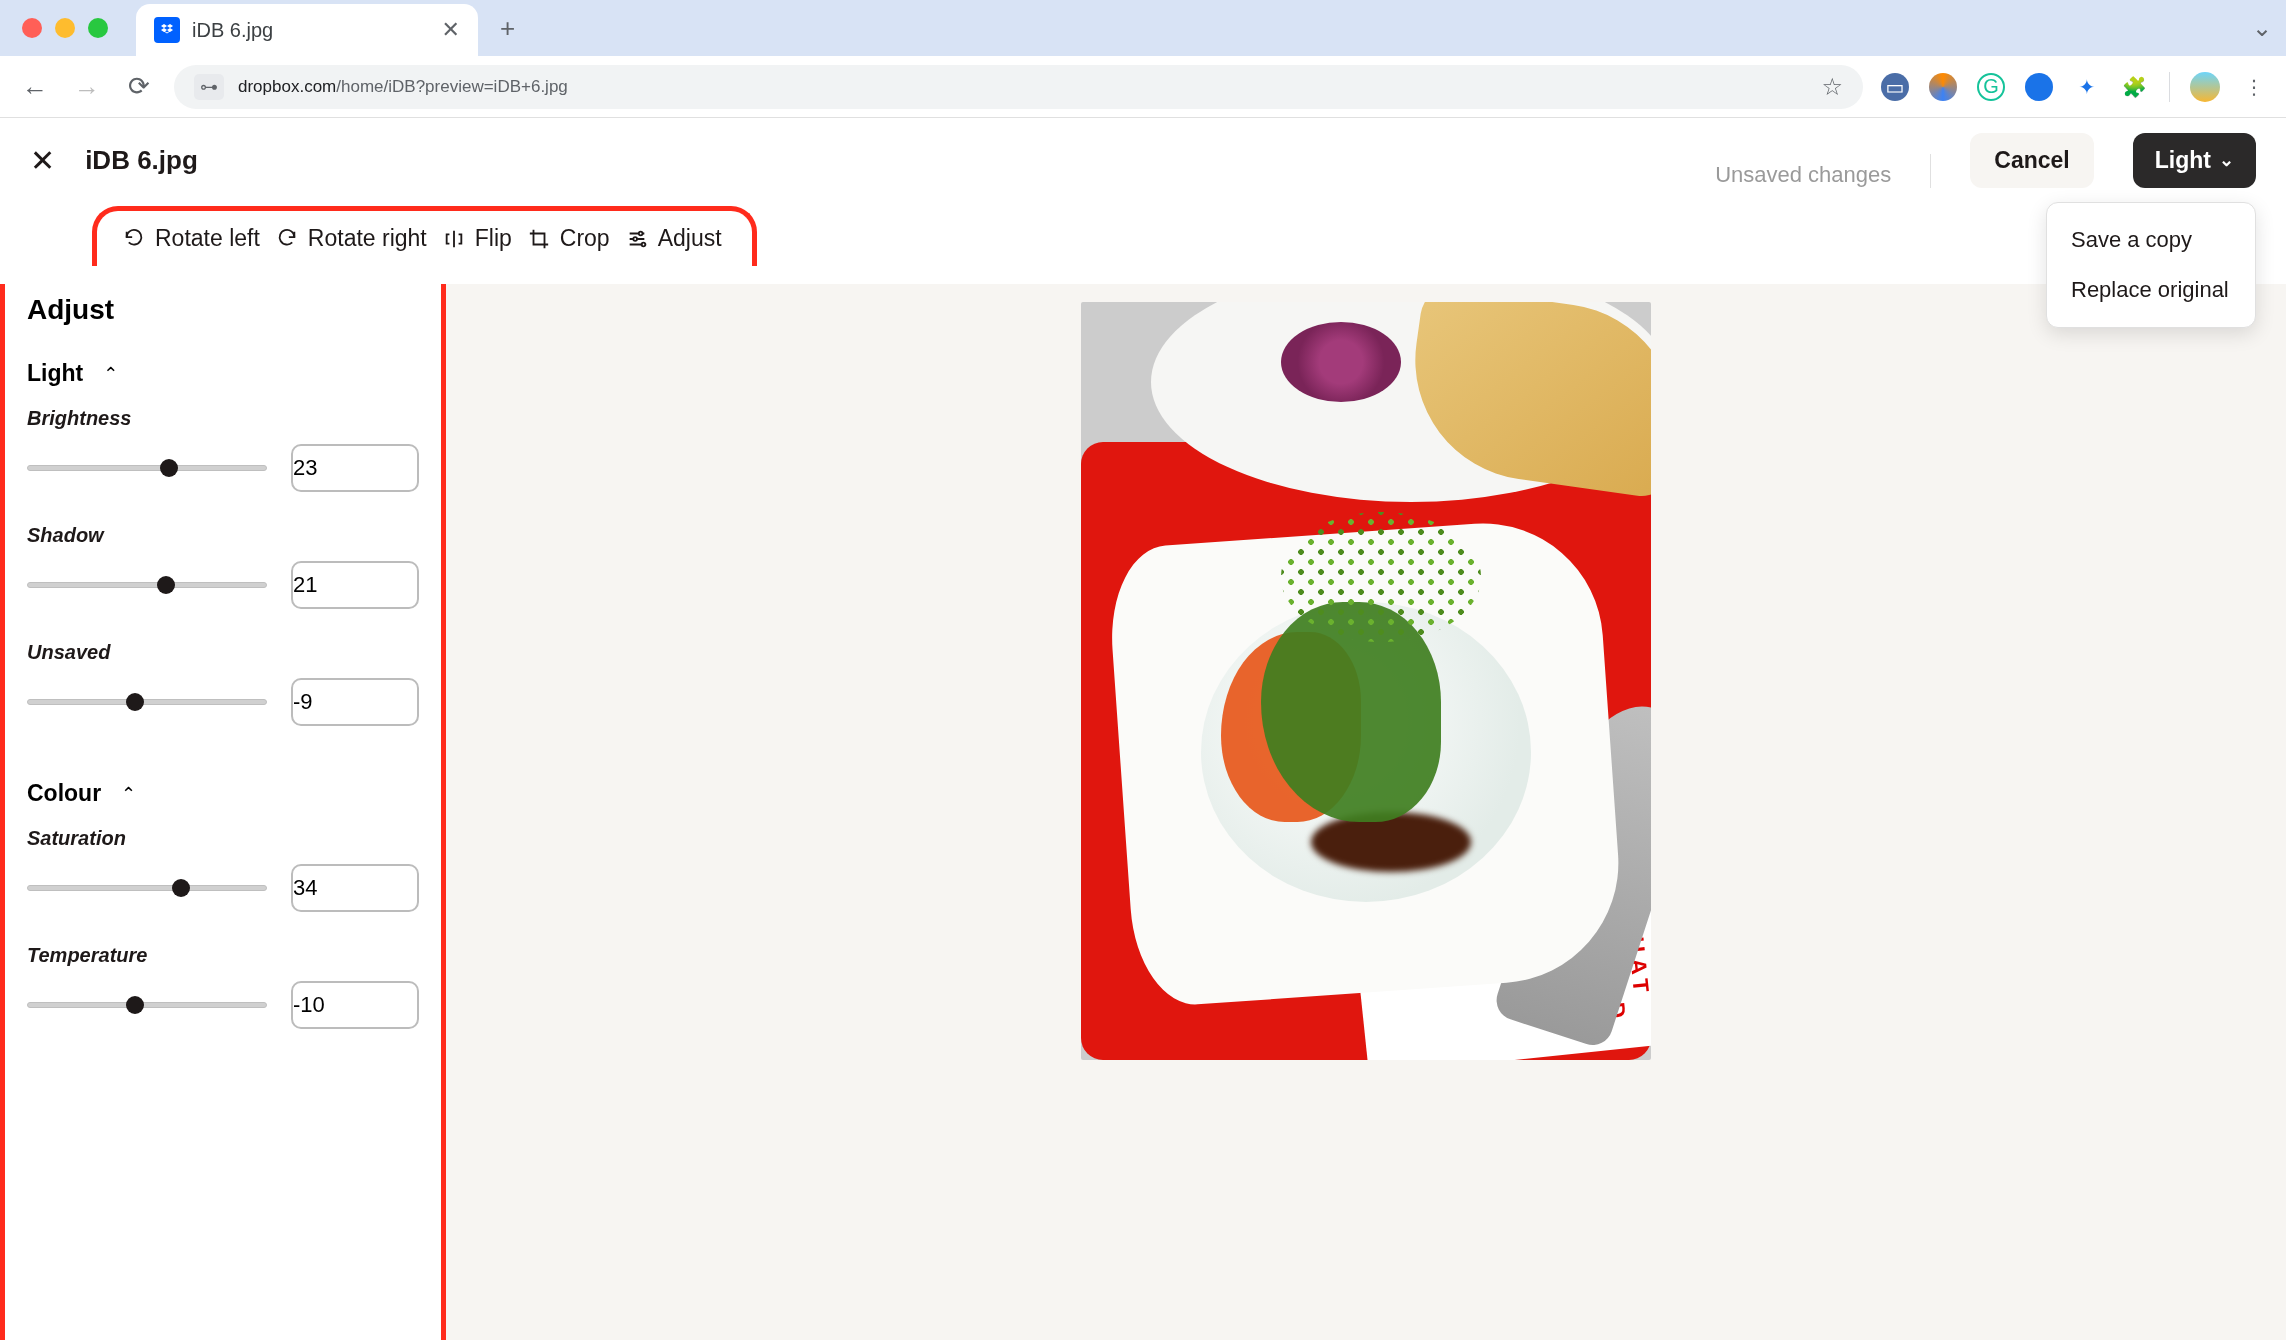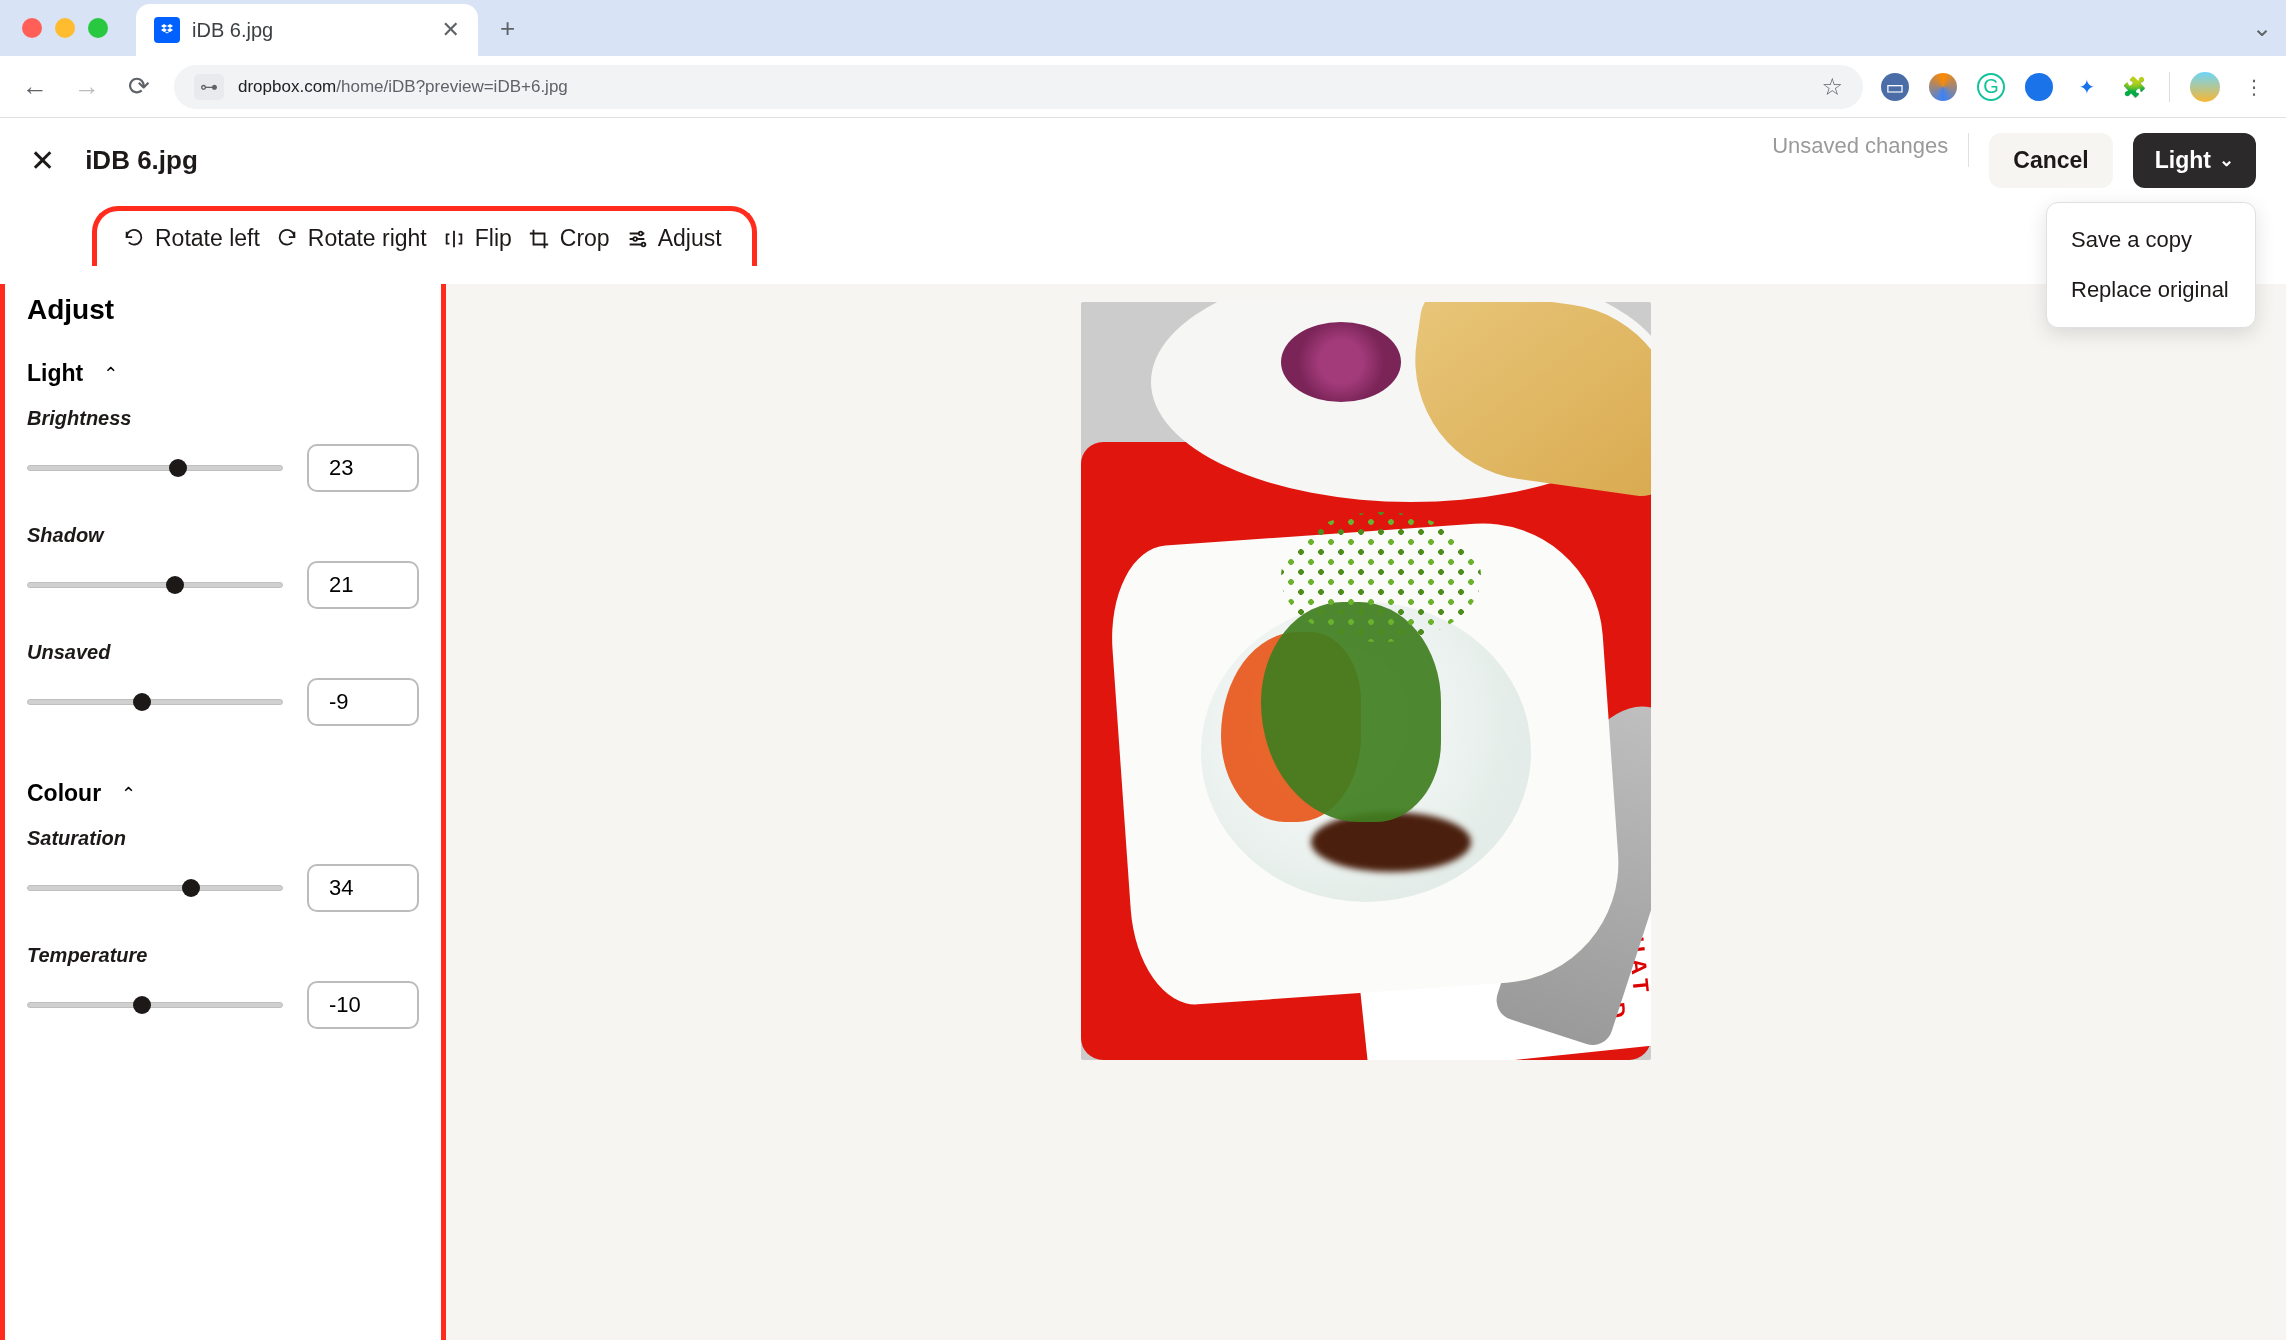--- a/index.html
+++ b/index.html
@@ -29,21 +29,21 @@
 .star { margin-left: auto; color: #5f6368; font-size: 24px; }
 .ext-icons { display: flex; gap: 20px; align-items: center; }
 .ext { width: 28px; height: 28px; border-radius: 50%; display: inline-flex; align-items:center; justify-content:center; font-size: 20px;}
 .avatar-ext { width: 30px; height: 30px; border-radius: 50%; background: linear-gradient(#6dd5fa, #f7b733); }
 .ext-divider { width: 1px; height: 30px; background: #dadce0; }
 
 
 .app-header { display: flex; align-items: center; height: 84px; padding: 0 30px; position: relative; }
 .close-x { font-size: 30px; color: #1e1919; margin-right: 30px; cursor: pointer; font-weight: 300;}
 .file-title { font-size: 26px; font-weight: 700; color: #1e1919; }
-.header-right { margin-left: auto; display: flex; align-items: flex-start; gap: 20px; }
+.header-right { margin-left: auto; display: flex; align-items: flex-end; gap: 39px; }
 .unsaved { color: #9a9a9a; font-size: 22px; }
 .vdiv { width: 1px; height: 34px; background: #e0e0e0; }
 .btn-cancel { background: #f7f5f2; border: none; padding: 14px 24px; border-radius: 12px; font-size: 23px; font-weight: 600; color: #1e1919; cursor: pointer; }
 .btn-save { background: #2b2929; color: #fff; border: none; padding: 14px 22px; border-radius: 12px; font-size: 23px; font-weight: 600; cursor: pointer; display: inline-flex; align-items: center; gap: 8px;}
 .btn-save .chev { font-size: 18px; }
 
 
 .save-menu { position: absolute; right: 30px; top: 84px; background: #fff; border: 1px solid #e0e0e0; border-radius: 12px; box-shadow: 0 6px 20px rgba(0,0,0,0.12); padding: 12px 0; width: 210px; z-index: 50; }
 .save-menu-item { padding: 12px 24px; font-size: 22px; color: #1e1919; cursor: pointer; }
 
@@ -59,21 +59,21 @@
 .panel-title { font-size: 28px; font-weight: 700; margin-bottom: 34px; margin-top: 6px;}
 .section-head { display: flex; align-items: center; gap: 20px; margin-bottom: 20px; cursor: pointer;}
 .section-head .label { font-size: 23px; font-weight: 700; }
 .section-head .chev { font-size: 18px; }
 .ctrl { margin-bottom: 32px; }
 .ctrl .clabel { font-size: 20px; font-weight: 600; color: #1e1919; margin-bottom: 14px; font-style: italic; }
 .ctrl-row { display: flex; align-items: center; gap: 24px; }
 .slider { flex: 1; position: relative; height: 22px; }
 .track { position: absolute; top: 50%; left: 0; right: 0; height: 6px; background: #d0d0d0; border-radius: 3px; transform: translateY(-50%); border: 1px solid #bfbfbf;}
 .thumb { position: absolute; top: 50%; width: 18px; height: 18px; background: #1e1919; border-radius: 50%; transform: translate(-50%, -50%); }
-.valbox { width: 112px; height: 48px; border: 2px solid #bcbcbc; border-radius: 10px; display: flex; align-items: center; padding: 0 20px; font-size: 22px; }
+.valbox { width: 128px; height: 48px; border: 2px solid #bcbcbc; border-radius: 10px; display: flex; align-items: center; padding: 0 0; font-size: 22px; }
 
 
 .canvas-area { flex: 1; background: #f7f5f2; display: flex; justify-content: center; padding-top: 18px;}
 .image-preview { width: 570px; height: 758px; border-radius: 2px; overflow: hidden; position: relative; background: #ccc;}
 
 
 .ip-layer { position: absolute; }
 .ip-tray { left: 0; right: 0; top: 140px; bottom: 0; background: #e0160e; border-radius: 22px; }
 .ip-plate2 { left: 70px; top: -40px; width: 520px; height: 240px; background: #f6f6f4; border-radius: 50%; }
 .ip-plate1 { left: 40px; top: 230px; width: 490px; height: 460px; background: #fbfbf9; border-radius: 60px 120px 120px 60px / 100px 120px 120px 100px; transform: rotate(-4deg);}

